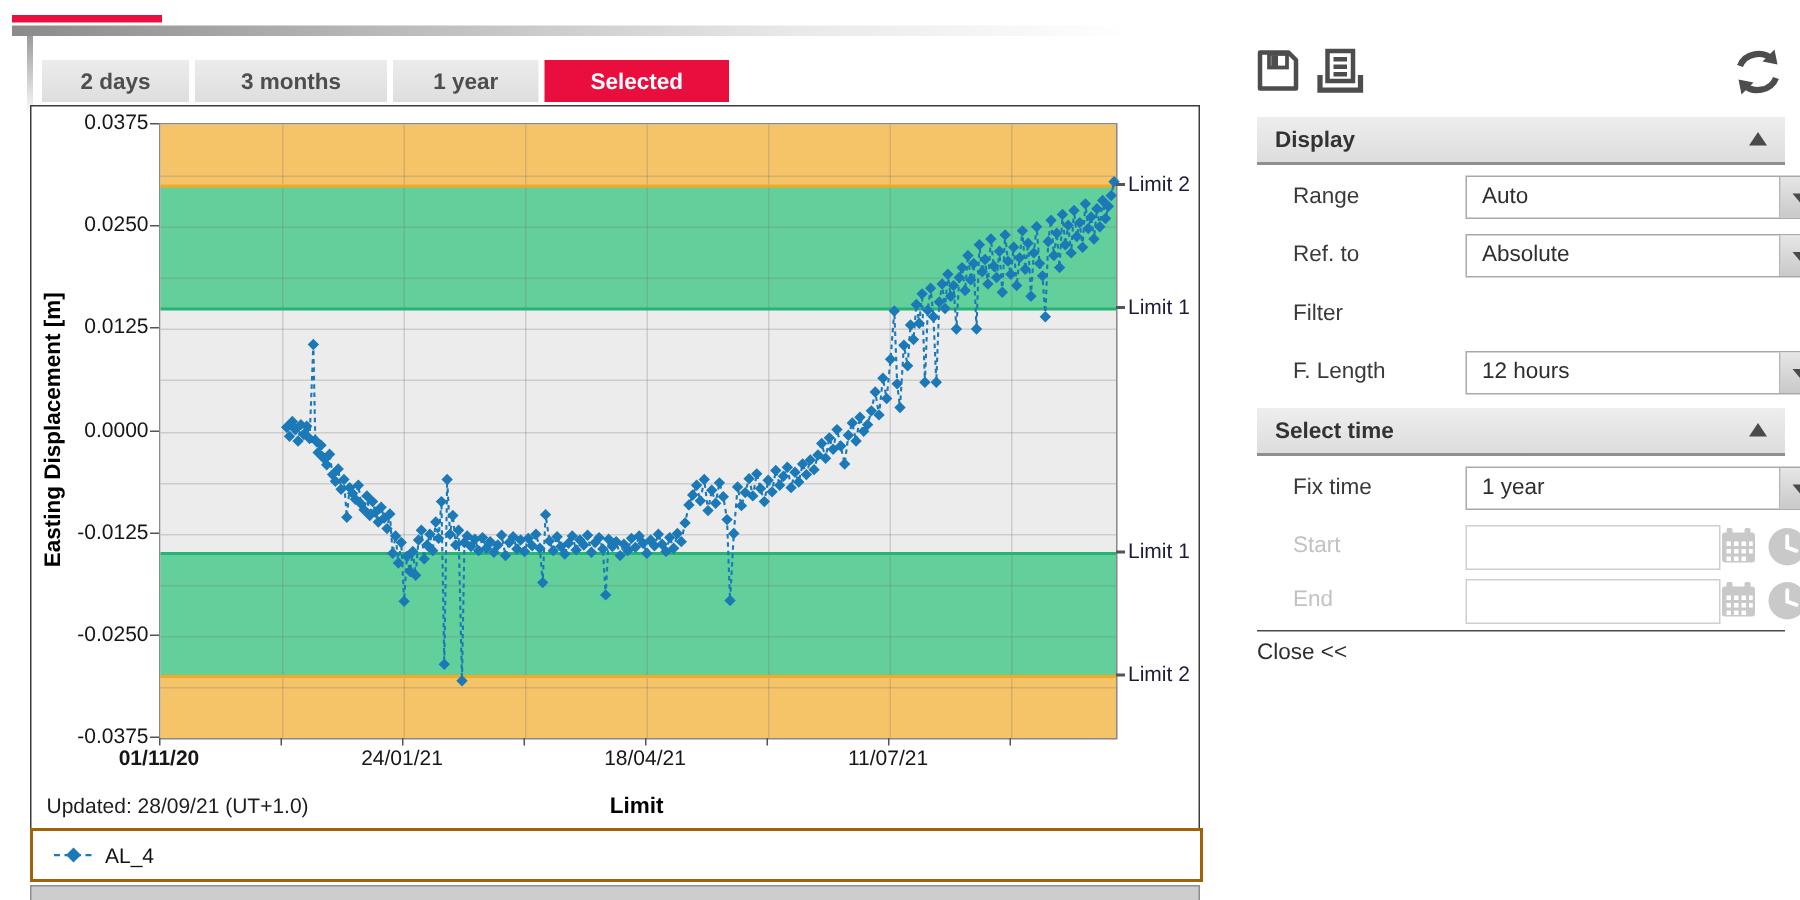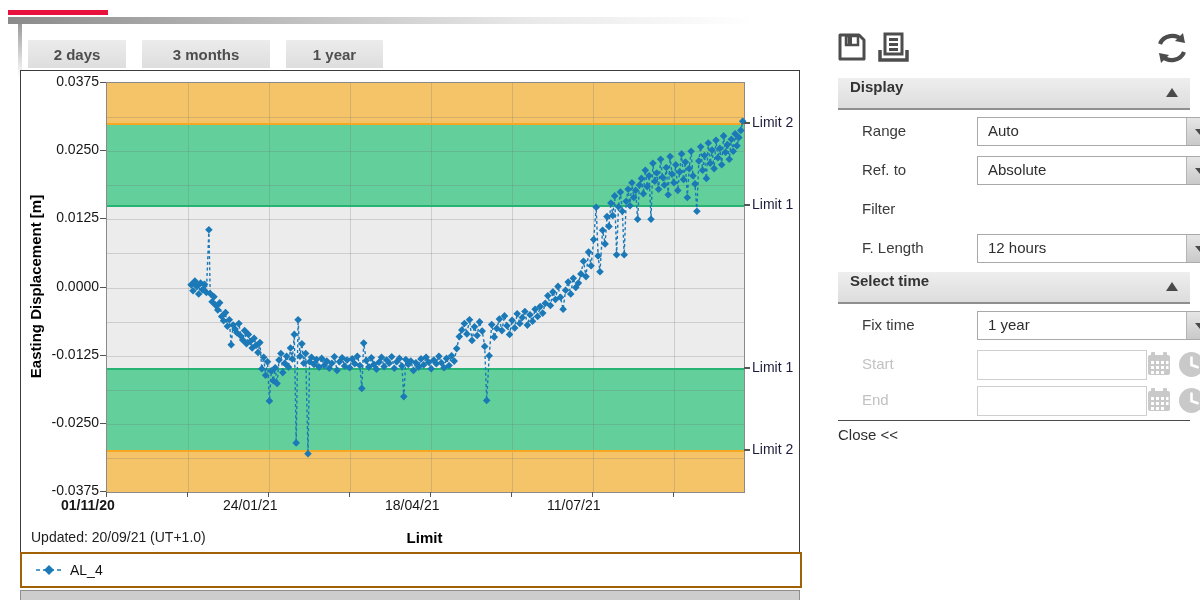--- a/index.html
+++ b/index.html
@@ -3,53 +3,53 @@
 <meta charset="utf-8">
 <style>
   html,body{margin:0;padding:0;background:#fff;width:1200px;height:600px;overflow:hidden;
     font-family:"Liberation Sans", sans-serif;-webkit-font-smoothing:antialiased;}
   .abs{position:absolute;}
   
   #redmark{left:8px;top:10px;width:100px;height:5px;background:#e8103c;}
   #gradbar{left:8px;top:17px;width:748px;height:7px;background:linear-gradient(to right,#8a8a8a,#b5b5b5 30%,#e9e9e9 70%,#fff 100%);}
   #gradleg{left:18px;top:24px;width:4px;height:54px;background:linear-gradient(#9a9a9a,rgba(255,255,255,0));}
   
-  #tabbar{left:28px;top:40px;height:28px;display:flex;gap:16px;}
+  #tabbar{left:28px;top:40px;height:28px;display:flex;gap:4px;}
   .tab{height:28px;display:flex;align-items:center;justify-content:center;
        background:linear-gradient(#ececec,#dedede);color:#4e4e4e;font-weight:bold;font-size:15px;cursor:pointer;}
   .tab.active{background:#ea0e3e;color:#fff;}
   
   #chartbox{left:20px;top:70px;width:778px;height:482px;border:1px solid #3c3c3c;background:#fff;}
   #plot{position:absolute;left:85px;top:11px;width:637px;height:409px;border:1px solid #8a8a8a;overflow:visible;background:#ececec;}
   .band{position:absolute;left:0;width:637px;}
   .grid{position:absolute;background:rgba(110,110,110,0.25);}
   .gh{left:0;width:637px;height:1px;}
   .gv{top:0;height:409px;width:1px;}
   .limitline{position:absolute;left:0;width:637px;height:2px;}
   #dataSvg{position:absolute;left:0;top:0;overflow:visible;}
   .ylab{position:absolute;left:6px;width:72px;text-align:right;font-size:14px;color:#161616;}
   .ytick{position:absolute;left:79px;width:6px;height:1px;background:#555;}
   .xtick{position:absolute;top:421px;width:1px;height:5px;background:#555;}
-  .xlab{position:absolute;top:426px;width:90px;font-size:14px;color:#161616;}
+  .xlab{position:absolute;top:426px;width:90px;text-align:center;font-size:14px;color:#161616;}
   .xlab.b{font-weight:bold;}
   .rtick{position:absolute;left:723px;width:6px;height:2px;background:#555;}
   .limlab{position:absolute;left:731px;font-size:14px;font-weight:500;color:#1c1c3a;white-space:nowrap;}
   #ytitle{position:absolute;left:6px;top:420px;width:409px;transform:rotate(-90deg);transform-origin:0 0;
           text-align:center;font-weight:bold;font-size:15px;color:#000;}
   #updated{position:absolute;left:10px;top:458px;font-size:14px;color:#1d1d1d;}
   #xtitle{position:absolute;left:85px;top:458px;width:637px;text-align:center;font-weight:bold;font-size:15px;color:#000;}
   
   #legendbox{left:20px;top:552px;width:778px;height:32px;border:2px solid #a16207;background:#fff;display:flex;align-items:center;}
   #legendbox svg{margin-left:14px;}
   #legendlab{margin-left:8px;font-size:14px;color:#111;}
   #graystrip{left:20px;top:590px;width:778px;height:9px;background:#cdcdcd;border:1px solid #8e8e8e;}
   
   .toolicon{cursor:pointer;}
   .phead{left:838px;width:352px;height:30px;background:linear-gradient(#eee,#ddd);border-bottom:2px solid #8f8f8f;
-         display:flex;align-items:flex-start;}
+         display:flex;align-items:center;}
   .phead span{margin-left:12px;font-weight:bold;font-size:15px;color:#333;}
   .up{position:absolute;right:12px;top:10px;width:0;height:0;border:6px solid transparent;border-bottom:9px solid #4a4a4a;border-top:0;}
   .prow{position:absolute;left:862px;width:352px;height:30px;}
   .plabel{position:absolute;left:0;top:5px;font-size:15px;color:#3a3a3a;}
   .plabel.dis{color:#c2c2c2;}
   .select{position:absolute;left:115px;top:0;width:237px;height:29px;background:#fff;border:1px solid #a9a9a9;cursor:pointer;box-sizing:border-box;}
   .selval{position:absolute;left:10px;top:4px;font-size:15px;color:#2e2e2e;}
   .selbtn{position:absolute;right:0;top:0;width:26px;height:27px;background:linear-gradient(#e6e6e6,#c9c9c9);border-left:1px solid #b5b5b5;display:flex;align-items:center;justify-content:center;}
   .caret{width:0;height:0;border:5px solid transparent;border-top:6px solid #4a4a4a;border-bottom:0;margin-top:1px;}
   .dinput{position:absolute;left:115px;top:0;width:158px;height:26px;border:1px solid #cfcfcf;background:#fff;font-size:15px;padding-left:8px;}
@@ -60,20 +60,21 @@
 <body>
 
 <div class="abs" id="redmark"></div>
 <div class="abs" id="gradbar"></div>
 <div class="abs" id="gradleg"></div>
 
 <div class="abs" id="tabbar">
     <div class="tab" style="width: 98px;">2 days</div>
     <div class="tab" style="width: 128px;">3 months</div>
     <div class="tab" style="width: 97px;">1 year</div>
+    <div class="tab active" style="width: 123px;">Selected</div>
   </div>
 
 <div class="abs" id="chartbox">
   <div id="ytitle">Easting Displacement [m]</div>
   <div id="plot">
       <div class="band" style="top:0.0px;height:40.9px;background:#f6c468"></div>
       <div class="band" style="top:40.9px;height:81.8px;background:#63d09c"></div>
       <div class="band" style="top:122.7px;height:163.6px;background:#ececec"></div>
       <div class="band" style="top:286.3px;height:81.8px;background:#63d09c"></div>
       <div class="band" style="top:368.1px;height:40.9px;background:#f6c468"></div>
@@ -97,21 +98,21 @@
       <div class="grid gv" style="left:567px"></div>
       <div class="limitline" style="top:39.9px;background:#f7a823"></div>
       <div class="limitline" style="top:121.7px;background:#27b374"></div>
       <div class="limitline" style="top:285.3px;background:#27b374"></div>
       <div class="limitline" style="top:367.1px;background:#f7a823"></div>
     <svg id="dataSvg" width="637" height="409">
         <polyline points="84.1,201.8 86,207.8 87.9,198 89.8,203.4 91.7,211 93.6,200.1 95.5,206.7 97.5,201.2 99.4,209.4 101.9,146.7 103.2,210.5 105.1,218.7 107,213.8 108.9,222.5 110.8,226.9 112.7,219.8 114.7,233.4 116.6,237.8 118.5,229.6 120.4,243.2 122.3,236.7 124.2,261.8 126.1,242.1 128,245.9 129.9,249.8 131.9,240.5 133.8,253 135.7,256.9 137.6,247.6 139.5,260.7 141.4,251.4 143.3,258.5 145.2,265 147.1,255.2 149.1,262.3 151,269.4 152.9,259.6 154.8,285.8 156.7,274.3 158.6,292.3 160.5,278.7 162.4,317.9 164.3,287.9 166.3,297.8 168.2,284.7 170.1,300.5 172,277 173.9,270.5 175.8,289.6 177.7,280.3 179.6,273.2 181.5,284.1 183.5,265 185.4,275.9 187.3,251.4 189.2,359.9 191.1,236.7 193,273.2 194.9,260.7 196.8,280.3 198.7,270.5 201,370.8 202.6,278.7 204.5,274.3 207,281.4 209.6,276.5 212.1,284.1 214.7,275.4 217.2,282.5 219.8,278.1 222.3,285.2 224.9,280.3 227.4,273.8 230,287.4 232.5,278.7 235.1,274.8 237.6,283 240.1,277 242.7,284.7 245.2,275.9 247.8,280.8 250.3,273.2 252.9,282.5 254.8,305.4 256.7,260.1 259.3,277.6 261.8,284.1 264.4,274.8 266.9,281.4 269.5,286.3 272,279.2 274.5,274.3 277.1,283.6 279.6,277 282.2,280.3 284.7,273.8 287.3,285.2 289.8,278.7 292.4,275.4 294.9,283 296.8,313.6 298.8,276.5 301.3,281.4 303.8,278.1 306.4,287.4 308.9,279.8 311.5,284.1 314,275.9 316.6,281.9 319.1,274.3 321.7,279.2 324.2,285.8 326.8,277 329.3,280.8 331.9,273.2 334.4,279.8 337,284.7 339.5,275.4 342.1,282.5 344.6,272.7 347.2,278.1 349.7,265.6 352.3,253.6 354.8,247 357.4,240.5 359.9,250.9 362.5,236.7 365,257.4 367.5,243.8 370.1,252.5 372.6,238.9 375.2,248.1 377.7,263.4 379.7,317.4 382.2,272.7 384.7,241.6 387.3,254.1 389.8,245.4 392.4,236.1 394.9,247.6 397.5,232.9 400,242.7 402.6,251.4 405.1,237.2 407.7,244.9 410.2,230.7 412.8,240.5 415.3,234.5 417.9,228.5 420.4,242.1 423,231.8 425.5,238.3 428.1,226.3 430.6,233.4 433.2,223.6 435.7,230.1 438.3,220.3 440.8,212.7 443.4,222.5 445.9,208.9 448.4,216.5 451,203.4 453.5,214.3 456.1,226.3 458.6,207.2 461.2,199 463.7,211 466.3,195.2 468.8,204.5 471.4,200.1 473.9,190.9 476.5,178.3 479,193.6 481.6,169.1 484.1,182.7 486.7,156.5 489.2,124.3 491.1,172.9 493,188.7 495.6,147.2 498.1,160.9 500,133.6 502,143.4 503.9,120 505.8,132.5 507.7,112.9 509.6,171.8 511.5,123.8 513.4,109.1 515.3,128.2 517.2,171.8 519.2,118.3 521.1,106.3 523,122.7 524.9,99.8 526.8,114.5 528.7,107.4 530.6,136.3 532.5,102 534.4,95.4 536.4,110.7 538.3,87.3 540.2,103.6 542.1,92.7 544,136.3 545.9,80.2 547.8,98.2 549.7,90 551.6,106.3 553.6,76.3 555.5,94.3 557.4,102 559.3,84.5 561.2,111.8 563.1,73.6 565,91.1 566.9,99.8 568.8,81.8 570.8,107.4 572.7,88.9 574.6,70.9 576.5,96.5 578.4,79.1 580.3,114.5 582.2,85.6 584.1,68.2 586,92.7 588,100.9 589.9,128.2 591.8,78 593.7,63.8 595.6,87.3 597.5,72.5 599.4,95.4 601.3,60 603.2,80.2 605.1,67.1 607.1,85.6 609,57.3 610.9,74.7 612.8,65.4 614.7,81.8 616.6,52.9 618.5,69.3 620.4,61.6 622.3,76.3 624.3,56.2 626.2,68.2 628.1,50.7 630,62.7 631.9,54.5 633.8,47.4 635.7,38.2 " fill="none" stroke="#1b79b7" stroke-width="1.4" stroke-dasharray="3,2.6"></polyline>
         <path d="M84.1 198.0L87.9 201.8L84.1 205.6L80.3 201.8ZM86 204.0L89.8 207.8L86 211.6L82.2 207.8ZM87.9 194.2L91.7 198L87.9 201.8L84.1 198ZM89.8 199.6L93.6 203.4L89.8 207.2L86.0 203.4ZM91.7 207.2L95.5 211L91.7 214.8L87.9 211ZM93.6 196.3L97.4 200.1L93.6 203.9L89.8 200.1ZM95.5 202.9L99.3 206.7L95.5 210.5L91.7 206.7ZM97.5 197.4L101.3 201.2L97.5 205.0L93.7 201.2ZM99.4 205.6L103.2 209.4L99.4 213.2L95.6 209.4ZM101.9 142.9L105.7 146.7L101.9 150.5L98.1 146.7ZM103.2 206.7L107.0 210.5L103.2 214.3L99.4 210.5ZM105.1 214.9L108.9 218.7L105.1 222.5L101.3 218.7ZM107 210.0L110.8 213.8L107 217.6L103.2 213.8ZM108.9 218.7L112.7 222.5L108.9 226.3L105.1 222.5ZM110.8 223.1L114.6 226.9L110.8 230.7L107.0 226.9ZM112.7 216.0L116.5 219.8L112.7 223.6L108.9 219.8ZM114.7 229.6L118.5 233.4L114.7 237.2L110.9 233.4ZM116.6 234.0L120.4 237.8L116.6 241.6L112.8 237.8ZM118.5 225.8L122.3 229.6L118.5 233.4L114.7 229.6ZM120.4 239.4L124.2 243.2L120.4 247.0L116.6 243.2ZM122.3 232.9L126.1 236.7L122.3 240.5L118.5 236.7ZM124.2 258.0L128.0 261.8L124.2 265.6L120.4 261.8ZM126.1 238.3L129.9 242.1L126.1 245.9L122.3 242.1ZM128 242.1L131.8 245.9L128 249.7L124.2 245.9ZM129.9 246.0L133.7 249.8L129.9 253.6L126.1 249.8ZM131.9 236.7L135.7 240.5L131.9 244.3L128.1 240.5ZM133.8 249.2L137.6 253L133.8 256.8L130.0 253ZM135.7 253.1L139.5 256.9L135.7 260.7L131.9 256.9ZM137.6 243.8L141.4 247.6L137.6 251.4L133.8 247.6ZM139.5 256.9L143.3 260.7L139.5 264.5L135.7 260.7ZM141.4 247.6L145.2 251.4L141.4 255.2L137.6 251.4ZM143.3 254.7L147.1 258.5L143.3 262.3L139.5 258.5ZM145.2 261.2L149.0 265L145.2 268.8L141.4 265ZM147.1 251.4L150.9 255.2L147.1 259.0L143.3 255.2ZM149.1 258.5L152.9 262.3L149.1 266.1L145.3 262.3ZM151 265.6L154.8 269.4L151 273.2L147.2 269.4ZM152.9 255.8L156.7 259.6L152.9 263.4L149.1 259.6ZM154.8 282.0L158.6 285.8L154.8 289.6L151.0 285.8ZM156.7 270.5L160.5 274.3L156.7 278.1L152.9 274.3ZM158.6 288.5L162.4 292.3L158.6 296.1L154.8 292.3ZM160.5 274.9L164.3 278.7L160.5 282.5L156.7 278.7ZM162.4 314.1L166.2 317.9L162.4 321.7L158.6 317.9ZM164.3 284.1L168.1 287.9L164.3 291.7L160.5 287.9ZM166.3 294.0L170.1 297.8L166.3 301.6L162.5 297.8ZM168.2 280.9L172.0 284.7L168.2 288.5L164.4 284.7ZM170.1 296.7L173.9 300.5L170.1 304.3L166.3 300.5ZM172 273.2L175.8 277L172 280.8L168.2 277ZM173.9 266.7L177.7 270.5L173.9 274.3L170.1 270.5ZM175.8 285.8L179.6 289.6L175.8 293.4L172.0 289.6ZM177.7 276.5L181.5 280.3L177.7 284.1L173.9 280.3ZM179.6 269.4L183.4 273.2L179.6 277.0L175.8 273.2ZM181.5 280.3L185.3 284.1L181.5 287.9L177.7 284.1ZM183.5 261.2L187.3 265L183.5 268.8L179.7 265ZM185.4 272.1L189.2 275.9L185.4 279.7L181.6 275.9ZM187.3 247.6L191.1 251.4L187.3 255.2L183.5 251.4ZM189.2 356.1L193.0 359.9L189.2 363.7L185.4 359.9ZM191.1 232.9L194.9 236.7L191.1 240.5L187.3 236.7ZM193 269.4L196.8 273.2L193 277.0L189.2 273.2ZM194.9 256.9L198.7 260.7L194.9 264.5L191.1 260.7ZM196.8 276.5L200.6 280.3L196.8 284.1L193.0 280.3ZM198.7 266.7L202.5 270.5L198.7 274.3L194.9 270.5ZM201 367.0L204.8 370.8L201 374.6L197.2 370.8ZM202.6 274.9L206.4 278.7L202.6 282.5L198.8 278.7ZM204.5 270.5L208.3 274.3L204.5 278.1L200.7 274.3ZM207 277.6L210.8 281.4L207 285.2L203.2 281.4ZM209.6 272.7L213.4 276.5L209.6 280.3L205.8 276.5ZM212.1 280.3L215.9 284.1L212.1 287.9L208.3 284.1ZM214.7 271.6L218.5 275.4L214.7 279.2L210.9 275.4ZM217.2 278.7L221.0 282.5L217.2 286.3L213.4 282.5ZM219.8 274.3L223.6 278.1L219.8 281.9L216.0 278.1ZM222.3 281.4L226.1 285.2L222.3 289.0L218.5 285.2ZM224.9 276.5L228.7 280.3L224.9 284.1L221.1 280.3ZM227.4 270.0L231.2 273.8L227.4 277.6L223.6 273.8ZM230 283.6L233.8 287.4L230 291.2L226.2 287.4ZM232.5 274.9L236.3 278.7L232.5 282.5L228.7 278.7ZM235.1 271.0L238.9 274.8L235.1 278.6L231.3 274.8ZM237.6 279.2L241.4 283L237.6 286.8L233.8 283ZM240.1 273.2L243.9 277L240.1 280.8L236.3 277ZM242.7 280.9L246.5 284.7L242.7 288.5L238.9 284.7ZM245.2 272.1L249.0 275.9L245.2 279.7L241.4 275.9ZM247.8 277.0L251.6 280.8L247.8 284.6L244.0 280.8ZM250.3 269.4L254.1 273.2L250.3 277.0L246.5 273.2ZM252.9 278.7L256.7 282.5L252.9 286.3L249.1 282.5ZM254.8 301.6L258.6 305.4L254.8 309.2L251.0 305.4ZM256.7 256.3L260.5 260.1L256.7 263.9L252.9 260.1ZM259.3 273.8L263.1 277.6L259.3 281.4L255.5 277.6ZM261.8 280.3L265.6 284.1L261.8 287.9L258.0 284.1ZM264.4 271.0L268.2 274.8L264.4 278.6L260.6 274.8ZM266.9 277.6L270.7 281.4L266.9 285.2L263.1 281.4ZM269.5 282.5L273.3 286.3L269.5 290.1L265.7 286.3ZM272 275.4L275.8 279.2L272 283.0L268.2 279.2ZM274.5 270.5L278.3 274.3L274.5 278.1L270.7 274.3ZM277.1 279.8L280.9 283.6L277.1 287.4L273.3 283.6ZM279.6 273.2L283.4 277L279.6 280.8L275.8 277ZM282.2 276.5L286.0 280.3L282.2 284.1L278.4 280.3ZM284.7 270.0L288.5 273.8L284.7 277.6L280.9 273.8ZM287.3 281.4L291.1 285.2L287.3 289.0L283.5 285.2ZM289.8 274.9L293.6 278.7L289.8 282.5L286.0 278.7ZM292.4 271.6L296.2 275.4L292.4 279.2L288.6 275.4ZM294.9 279.2L298.7 283L294.9 286.8L291.1 283ZM296.8 309.8L300.6 313.6L296.8 317.4L293.0 313.6ZM298.8 272.7L302.6 276.5L298.8 280.3L295.0 276.5ZM301.3 277.6L305.1 281.4L301.3 285.2L297.5 281.4ZM303.8 274.3L307.6 278.1L303.8 281.9L300.0 278.1ZM306.4 283.6L310.2 287.4L306.4 291.2L302.6 287.4ZM308.9 276.0L312.7 279.8L308.9 283.6L305.1 279.8ZM311.5 280.3L315.3 284.1L311.5 287.9L307.7 284.1ZM314 272.1L317.8 275.9L314 279.7L310.2 275.9ZM316.6 278.1L320.4 281.9L316.6 285.7L312.8 281.9ZM319.1 270.5L322.9 274.3L319.1 278.1L315.3 274.3ZM321.7 275.4L325.5 279.2L321.7 283.0L317.9 279.2ZM324.2 282.0L328.0 285.8L324.2 289.6L320.4 285.8ZM326.8 273.2L330.6 277L326.8 280.8L323.0 277ZM329.3 277.0L333.1 280.8L329.3 284.6L325.5 280.8ZM331.9 269.4L335.7 273.2L331.9 277.0L328.1 273.2ZM334.4 276.0L338.2 279.8L334.4 283.6L330.6 279.8ZM337 280.9L340.8 284.7L337 288.5L333.2 284.7ZM339.5 271.6L343.3 275.4L339.5 279.2L335.7 275.4ZM342.1 278.7L345.9 282.5L342.1 286.3L338.3 282.5ZM344.6 268.9L348.4 272.7L344.6 276.5L340.8 272.7ZM347.2 274.3L351.0 278.1L347.2 281.9L343.4 278.1ZM349.7 261.8L353.5 265.6L349.7 269.4L345.9 265.6ZM352.3 249.8L356.1 253.6L352.3 257.4L348.5 253.6ZM354.8 243.2L358.6 247L354.8 250.8L351.0 247ZM357.4 236.7L361.2 240.5L357.4 244.3L353.6 240.5ZM359.9 247.1L363.7 250.9L359.9 254.7L356.1 250.9ZM362.5 232.9L366.3 236.7L362.5 240.5L358.7 236.7ZM365 253.6L368.8 257.4L365 261.2L361.2 257.4ZM367.5 240.0L371.3 243.8L367.5 247.6L363.7 243.8ZM370.1 248.7L373.9 252.5L370.1 256.3L366.3 252.5ZM372.6 235.1L376.4 238.9L372.6 242.7L368.8 238.9ZM375.2 244.3L379.0 248.1L375.2 251.9L371.4 248.1ZM377.7 259.6L381.5 263.4L377.7 267.2L373.9 263.4ZM379.7 313.6L383.5 317.4L379.7 321.2L375.9 317.4ZM382.2 268.9L386.0 272.7L382.2 276.5L378.4 272.7ZM384.7 237.8L388.5 241.6L384.7 245.4L380.9 241.6ZM387.3 250.3L391.1 254.1L387.3 257.9L383.5 254.1ZM389.8 241.6L393.6 245.4L389.8 249.2L386.0 245.4ZM392.4 232.3L396.2 236.1L392.4 239.9L388.6 236.1ZM394.9 243.8L398.7 247.6L394.9 251.4L391.1 247.6ZM397.5 229.1L401.3 232.9L397.5 236.7L393.7 232.9ZM400 238.9L403.8 242.7L400 246.5L396.2 242.7ZM402.6 247.6L406.4 251.4L402.6 255.2L398.8 251.4ZM405.1 233.4L408.9 237.2L405.1 241.0L401.3 237.2ZM407.7 241.1L411.5 244.9L407.7 248.7L403.9 244.9ZM410.2 226.9L414.0 230.7L410.2 234.5L406.4 230.7ZM412.8 236.7L416.6 240.5L412.8 244.3L409.0 240.5ZM415.3 230.7L419.1 234.5L415.3 238.3L411.5 234.5ZM417.9 224.7L421.7 228.5L417.9 232.3L414.1 228.5ZM420.4 238.3L424.2 242.1L420.4 245.9L416.6 242.1ZM423 228.0L426.8 231.8L423 235.6L419.2 231.8ZM425.5 234.5L429.3 238.3L425.5 242.1L421.7 238.3ZM428.1 222.5L431.9 226.3L428.1 230.1L424.3 226.3ZM430.6 229.6L434.4 233.4L430.6 237.2L426.8 233.4ZM433.2 219.8L437.0 223.6L433.2 227.4L429.4 223.6ZM435.7 226.3L439.5 230.1L435.7 233.9L431.9 230.1ZM438.3 216.5L442.1 220.3L438.3 224.1L434.5 220.3ZM440.8 208.9L444.6 212.7L440.8 216.5L437.0 212.7ZM443.4 218.7L447.2 222.5L443.4 226.3L439.6 222.5ZM445.9 205.1L449.7 208.9L445.9 212.7L442.1 208.9ZM448.4 212.7L452.2 216.5L448.4 220.3L444.6 216.5ZM451 199.6L454.8 203.4L451 207.2L447.2 203.4ZM453.5 210.5L457.3 214.3L453.5 218.1L449.7 214.3ZM456.1 222.5L459.9 226.3L456.1 230.1L452.3 226.3ZM458.6 203.4L462.4 207.2L458.6 211.0L454.8 207.2ZM461.2 195.2L465.0 199L461.2 202.8L457.4 199ZM463.7 207.2L467.5 211L463.7 214.8L459.9 211ZM466.3 191.4L470.1 195.2L466.3 199.0L462.5 195.2ZM468.8 200.7L472.6 204.5L468.8 208.3L465.0 204.5ZM471.4 196.3L475.2 200.1L471.4 203.9L467.6 200.1ZM473.9 187.1L477.7 190.9L473.9 194.7L470.1 190.9ZM476.5 174.5L480.3 178.3L476.5 182.1L472.7 178.3ZM479 189.8L482.8 193.6L479 197.4L475.2 193.6ZM481.6 165.3L485.4 169.1L481.6 172.9L477.8 169.1ZM484.1 178.9L487.9 182.7L484.1 186.5L480.3 182.7ZM486.7 152.7L490.5 156.5L486.7 160.3L482.9 156.5ZM489.2 120.5L493.0 124.3L489.2 128.1L485.4 124.3ZM491.1 169.1L494.9 172.9L491.1 176.7L487.3 172.9ZM493 184.9L496.8 188.7L493 192.5L489.2 188.7ZM495.6 143.4L499.4 147.2L495.6 151.0L491.8 147.2ZM498.1 157.1L501.9 160.9L498.1 164.7L494.3 160.9ZM500 129.8L503.8 133.6L500 137.4L496.2 133.6ZM502 139.6L505.8 143.4L502 147.2L498.2 143.4ZM503.9 116.2L507.7 120L503.9 123.8L500.1 120ZM505.8 128.7L509.6 132.5L505.8 136.3L502.0 132.5ZM507.7 109.1L511.5 112.9L507.7 116.7L503.9 112.9ZM509.6 168.0L513.4 171.8L509.6 175.6L505.8 171.8ZM511.5 120.0L515.3 123.8L511.5 127.6L507.7 123.8ZM513.4 105.3L517.2 109.1L513.4 112.9L509.6 109.1ZM515.3 124.4L519.1 128.2L515.3 132.0L511.5 128.2ZM517.2 168.0L521.0 171.8L517.2 175.6L513.4 171.8ZM519.2 114.5L523.0 118.3L519.2 122.1L515.4 118.3ZM521.1 102.5L524.9 106.3L521.1 110.1L517.3 106.3ZM523 118.9L526.8 122.7L523 126.5L519.2 122.7ZM524.9 96.0L528.7 99.8L524.9 103.6L521.1 99.8ZM526.8 110.7L530.6 114.5L526.8 118.3L523.0 114.5ZM528.7 103.6L532.5 107.4L528.7 111.2L524.9 107.4ZM530.6 132.5L534.4 136.3L530.6 140.1L526.8 136.3ZM532.5 98.2L536.3 102L532.5 105.8L528.7 102ZM534.4 91.6L538.2 95.4L534.4 99.2L530.6 95.4ZM536.4 106.9L540.2 110.7L536.4 114.5L532.6 110.7ZM538.3 83.5L542.1 87.3L538.3 91.1L534.5 87.3ZM540.2 99.8L544.0 103.6L540.2 107.4L536.4 103.6ZM542.1 88.9L545.9 92.7L542.1 96.5L538.3 92.7ZM544 132.5L547.8 136.3L544 140.1L540.2 136.3ZM545.9 76.4L549.7 80.2L545.9 84.0L542.1 80.2ZM547.8 94.4L551.6 98.2L547.8 102.0L544.0 98.2ZM549.7 86.2L553.5 90L549.7 93.8L545.9 90ZM551.6 102.5L555.4 106.3L551.6 110.1L547.8 106.3ZM553.6 72.5L557.4 76.3L553.6 80.1L549.8 76.3ZM555.5 90.5L559.3 94.3L555.5 98.1L551.7 94.3ZM557.4 98.2L561.2 102L557.4 105.8L553.6 102ZM559.3 80.7L563.1 84.5L559.3 88.3L555.5 84.5ZM561.2 108.0L565.0 111.8L561.2 115.6L557.4 111.8ZM563.1 69.8L566.9 73.6L563.1 77.4L559.3 73.6ZM565 87.3L568.8 91.1L565 94.9L561.2 91.1ZM566.9 96.0L570.7 99.8L566.9 103.6L563.1 99.8ZM568.8 78.0L572.6 81.8L568.8 85.6L565.0 81.8ZM570.8 103.6L574.6 107.4L570.8 111.2L567.0 107.4ZM572.7 85.1L576.5 88.9L572.7 92.7L568.9 88.9ZM574.6 67.1L578.4 70.9L574.6 74.7L570.8 70.9ZM576.5 92.7L580.3 96.5L576.5 100.3L572.7 96.5ZM578.4 75.3L582.2 79.1L578.4 82.9L574.6 79.1ZM580.3 110.7L584.1 114.5L580.3 118.3L576.5 114.5ZM582.2 81.8L586.0 85.6L582.2 89.4L578.4 85.6ZM584.1 64.4L587.9 68.2L584.1 72.0L580.3 68.2ZM586 88.9L589.8 92.7L586 96.5L582.2 92.7ZM588 97.1L591.8 100.9L588 104.7L584.2 100.9ZM589.9 124.4L593.7 128.2L589.9 132.0L586.1 128.2ZM591.8 74.2L595.6 78L591.8 81.8L588.0 78ZM593.7 60.0L597.5 63.8L593.7 67.6L589.9 63.8ZM595.6 83.5L599.4 87.3L595.6 91.1L591.8 87.3ZM597.5 68.7L601.3 72.5L597.5 76.3L593.7 72.5ZM599.4 91.6L603.2 95.4L599.4 99.2L595.6 95.4ZM601.3 56.2L605.1 60L601.3 63.8L597.5 60ZM603.2 76.4L607.0 80.2L603.2 84.0L599.4 80.2ZM605.1 63.3L608.9 67.1L605.1 70.9L601.3 67.1ZM607.1 81.8L610.9 85.6L607.1 89.4L603.3 85.6ZM609 53.5L612.8 57.3L609 61.1L605.2 57.3ZM610.9 70.9L614.7 74.7L610.9 78.5L607.1 74.7ZM612.8 61.6L616.6 65.4L612.8 69.2L609.0 65.4ZM614.7 78.0L618.5 81.8L614.7 85.6L610.9 81.8ZM616.6 49.1L620.4 52.9L616.6 56.7L612.8 52.9ZM618.5 65.5L622.3 69.3L618.5 73.1L614.7 69.3ZM620.4 57.8L624.2 61.6L620.4 65.4L616.6 61.6ZM622.3 72.5L626.1 76.3L622.3 80.1L618.5 76.3ZM624.3 52.4L628.1 56.2L624.3 60.0L620.5 56.2ZM626.2 64.4L630.0 68.2L626.2 72.0L622.4 68.2ZM628.1 46.9L631.9 50.7L628.1 54.5L624.3 50.7ZM630 58.9L633.8 62.7L630 66.5L626.2 62.7ZM631.9 50.7L635.7 54.5L631.9 58.3L628.1 54.5ZM633.8 43.6L637.6 47.4L633.8 51.2L630.0 47.4ZM635.7 34.4L639.5 38.2L635.7 42.0L631.9 38.2Z" fill="#1b79b7"></path>
       </svg>
   </div>
-  <div id="updated">Updated: 20/09/21 (UT+1.0)</div>
+  <div id="updated">Updated: 28/09/21 (UT+1.0)</div>
   <div id="xtitle">Limit</div>
 <div class="ylab" style="top:2.0px">0.0375</div>
     <div class="ytick" style="top:11.0px"></div>
     <div class="ylab" style="top:70.2px">0.0250</div>
     <div class="ytick" style="top:79.2px"></div>
     <div class="ylab" style="top:138.3px">0.0125</div>
     <div class="ytick" style="top:147.3px"></div>
     <div class="ylab" style="top:206.5px">0.0000</div>
     <div class="ytick" style="top:215.5px"></div>
     <div class="ylab" style="top:274.7px">-0.0125</div>

